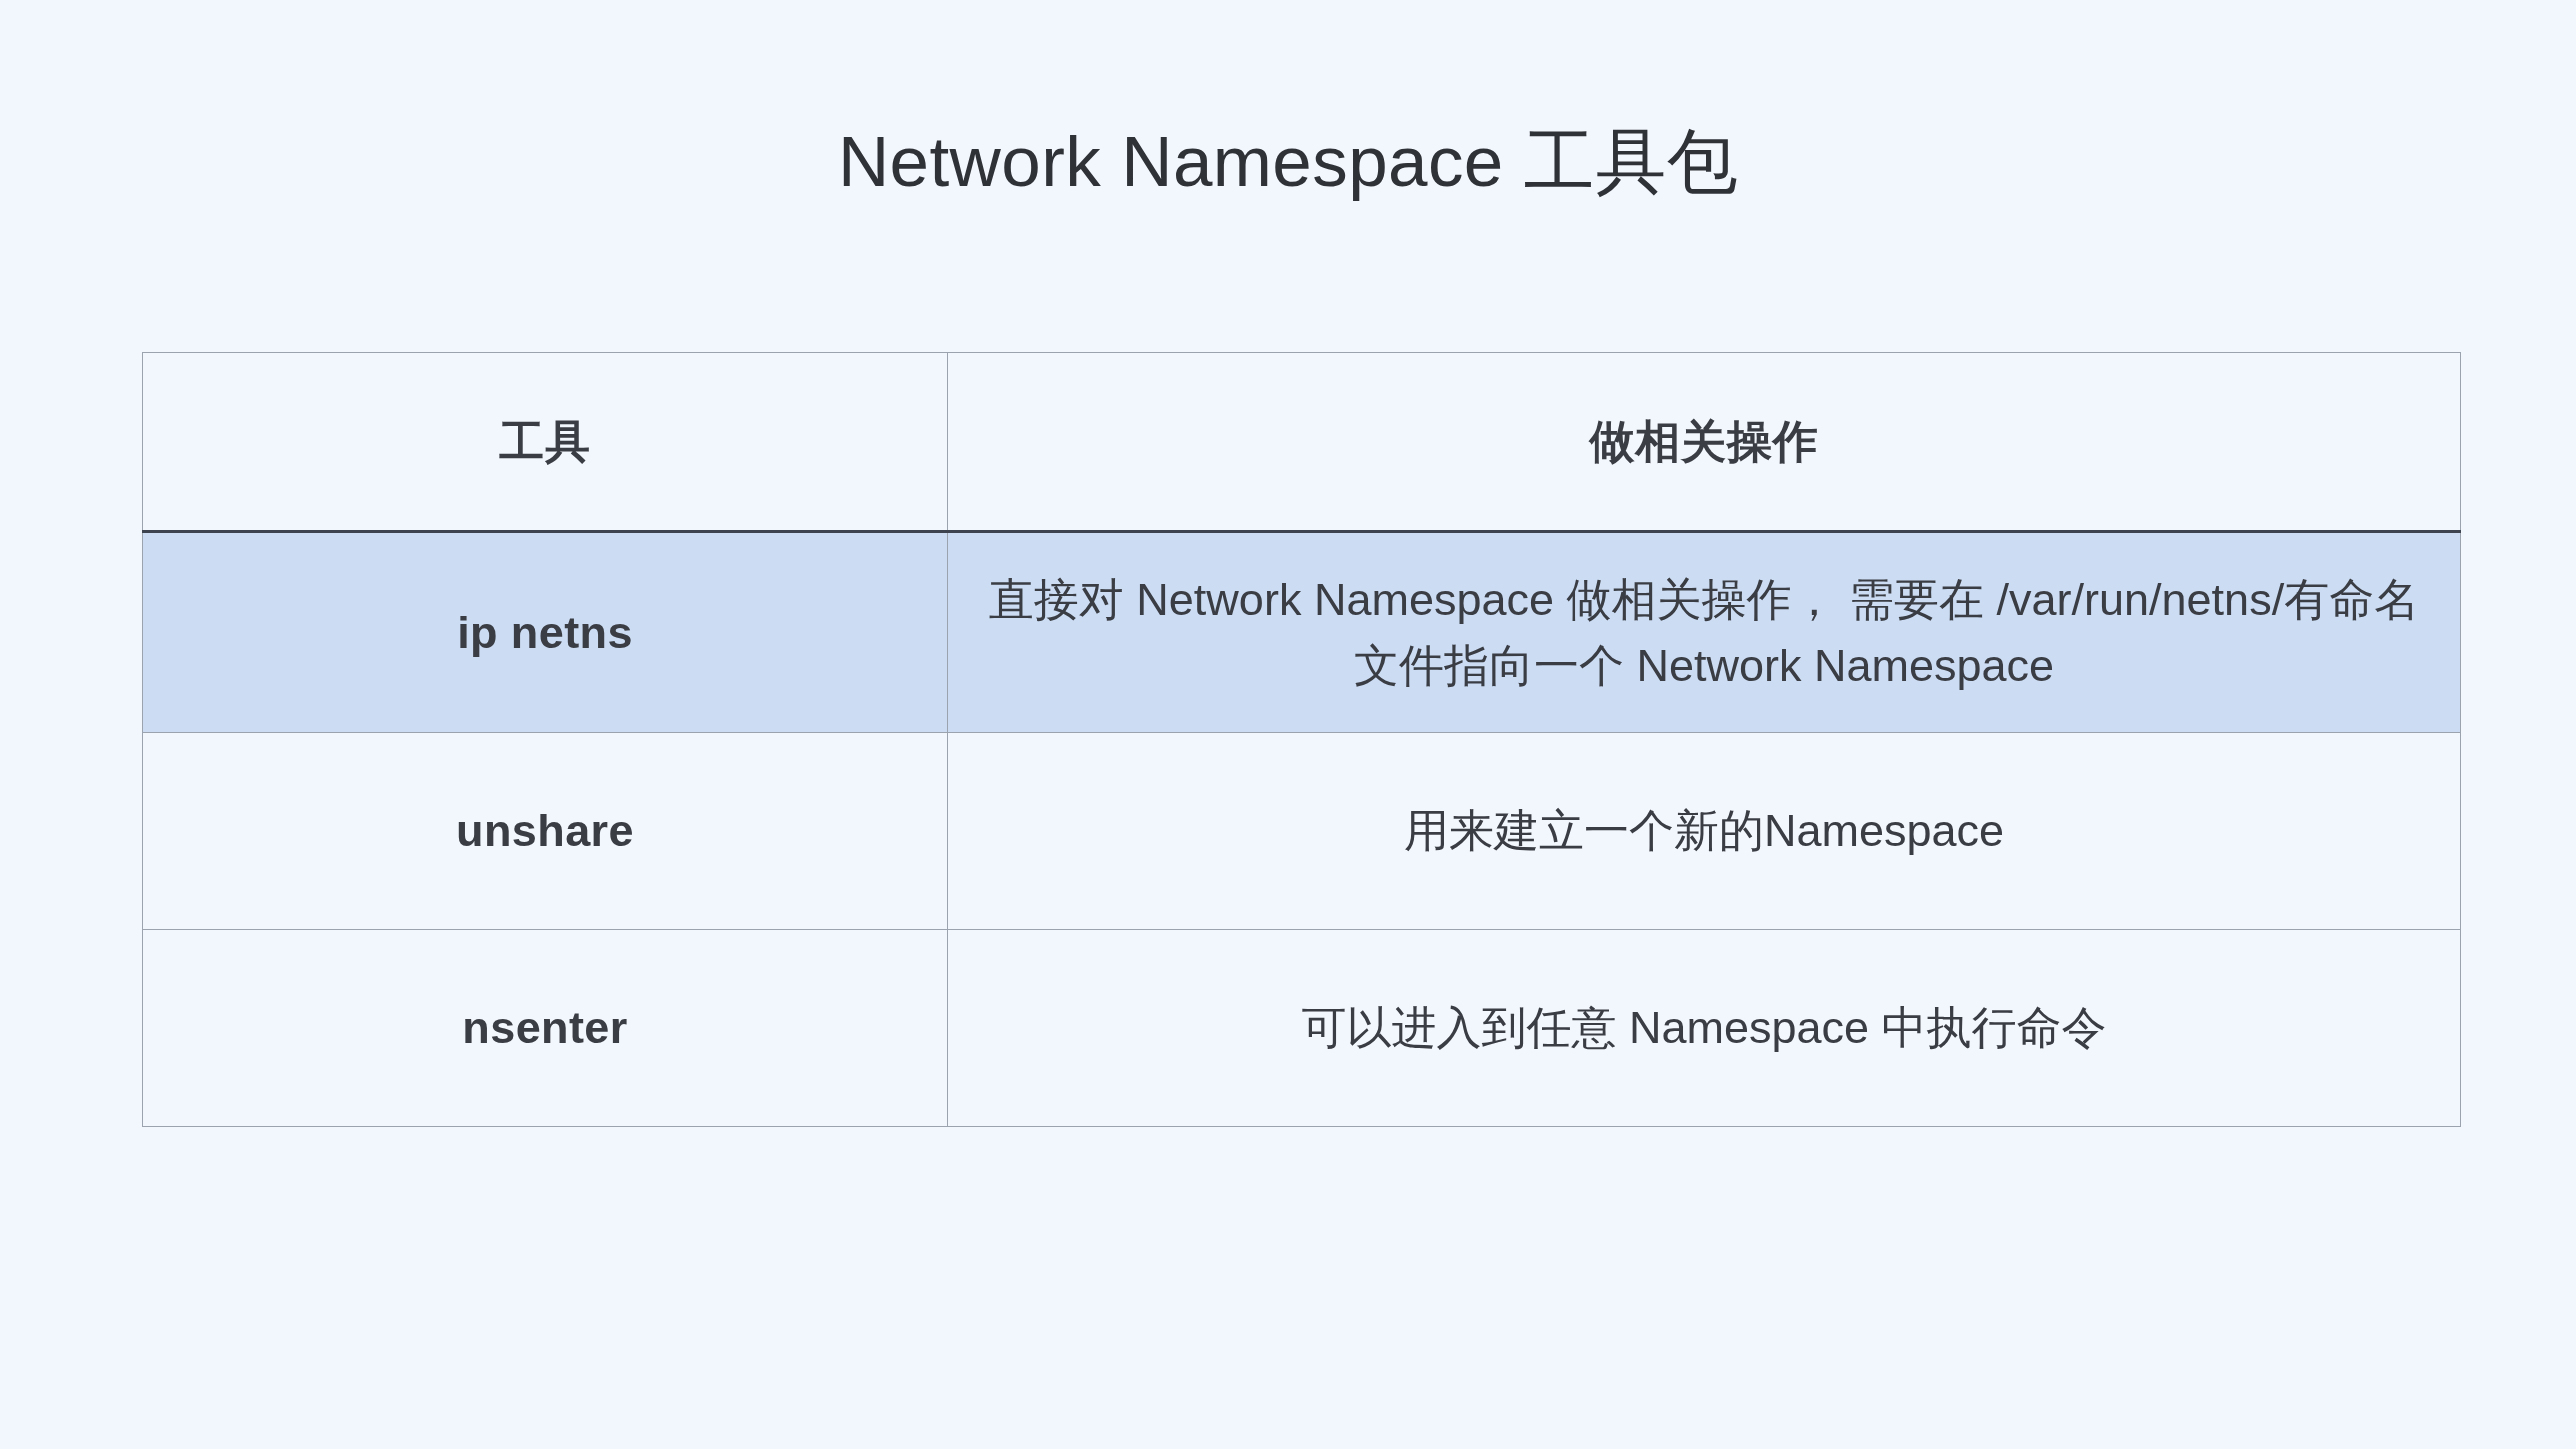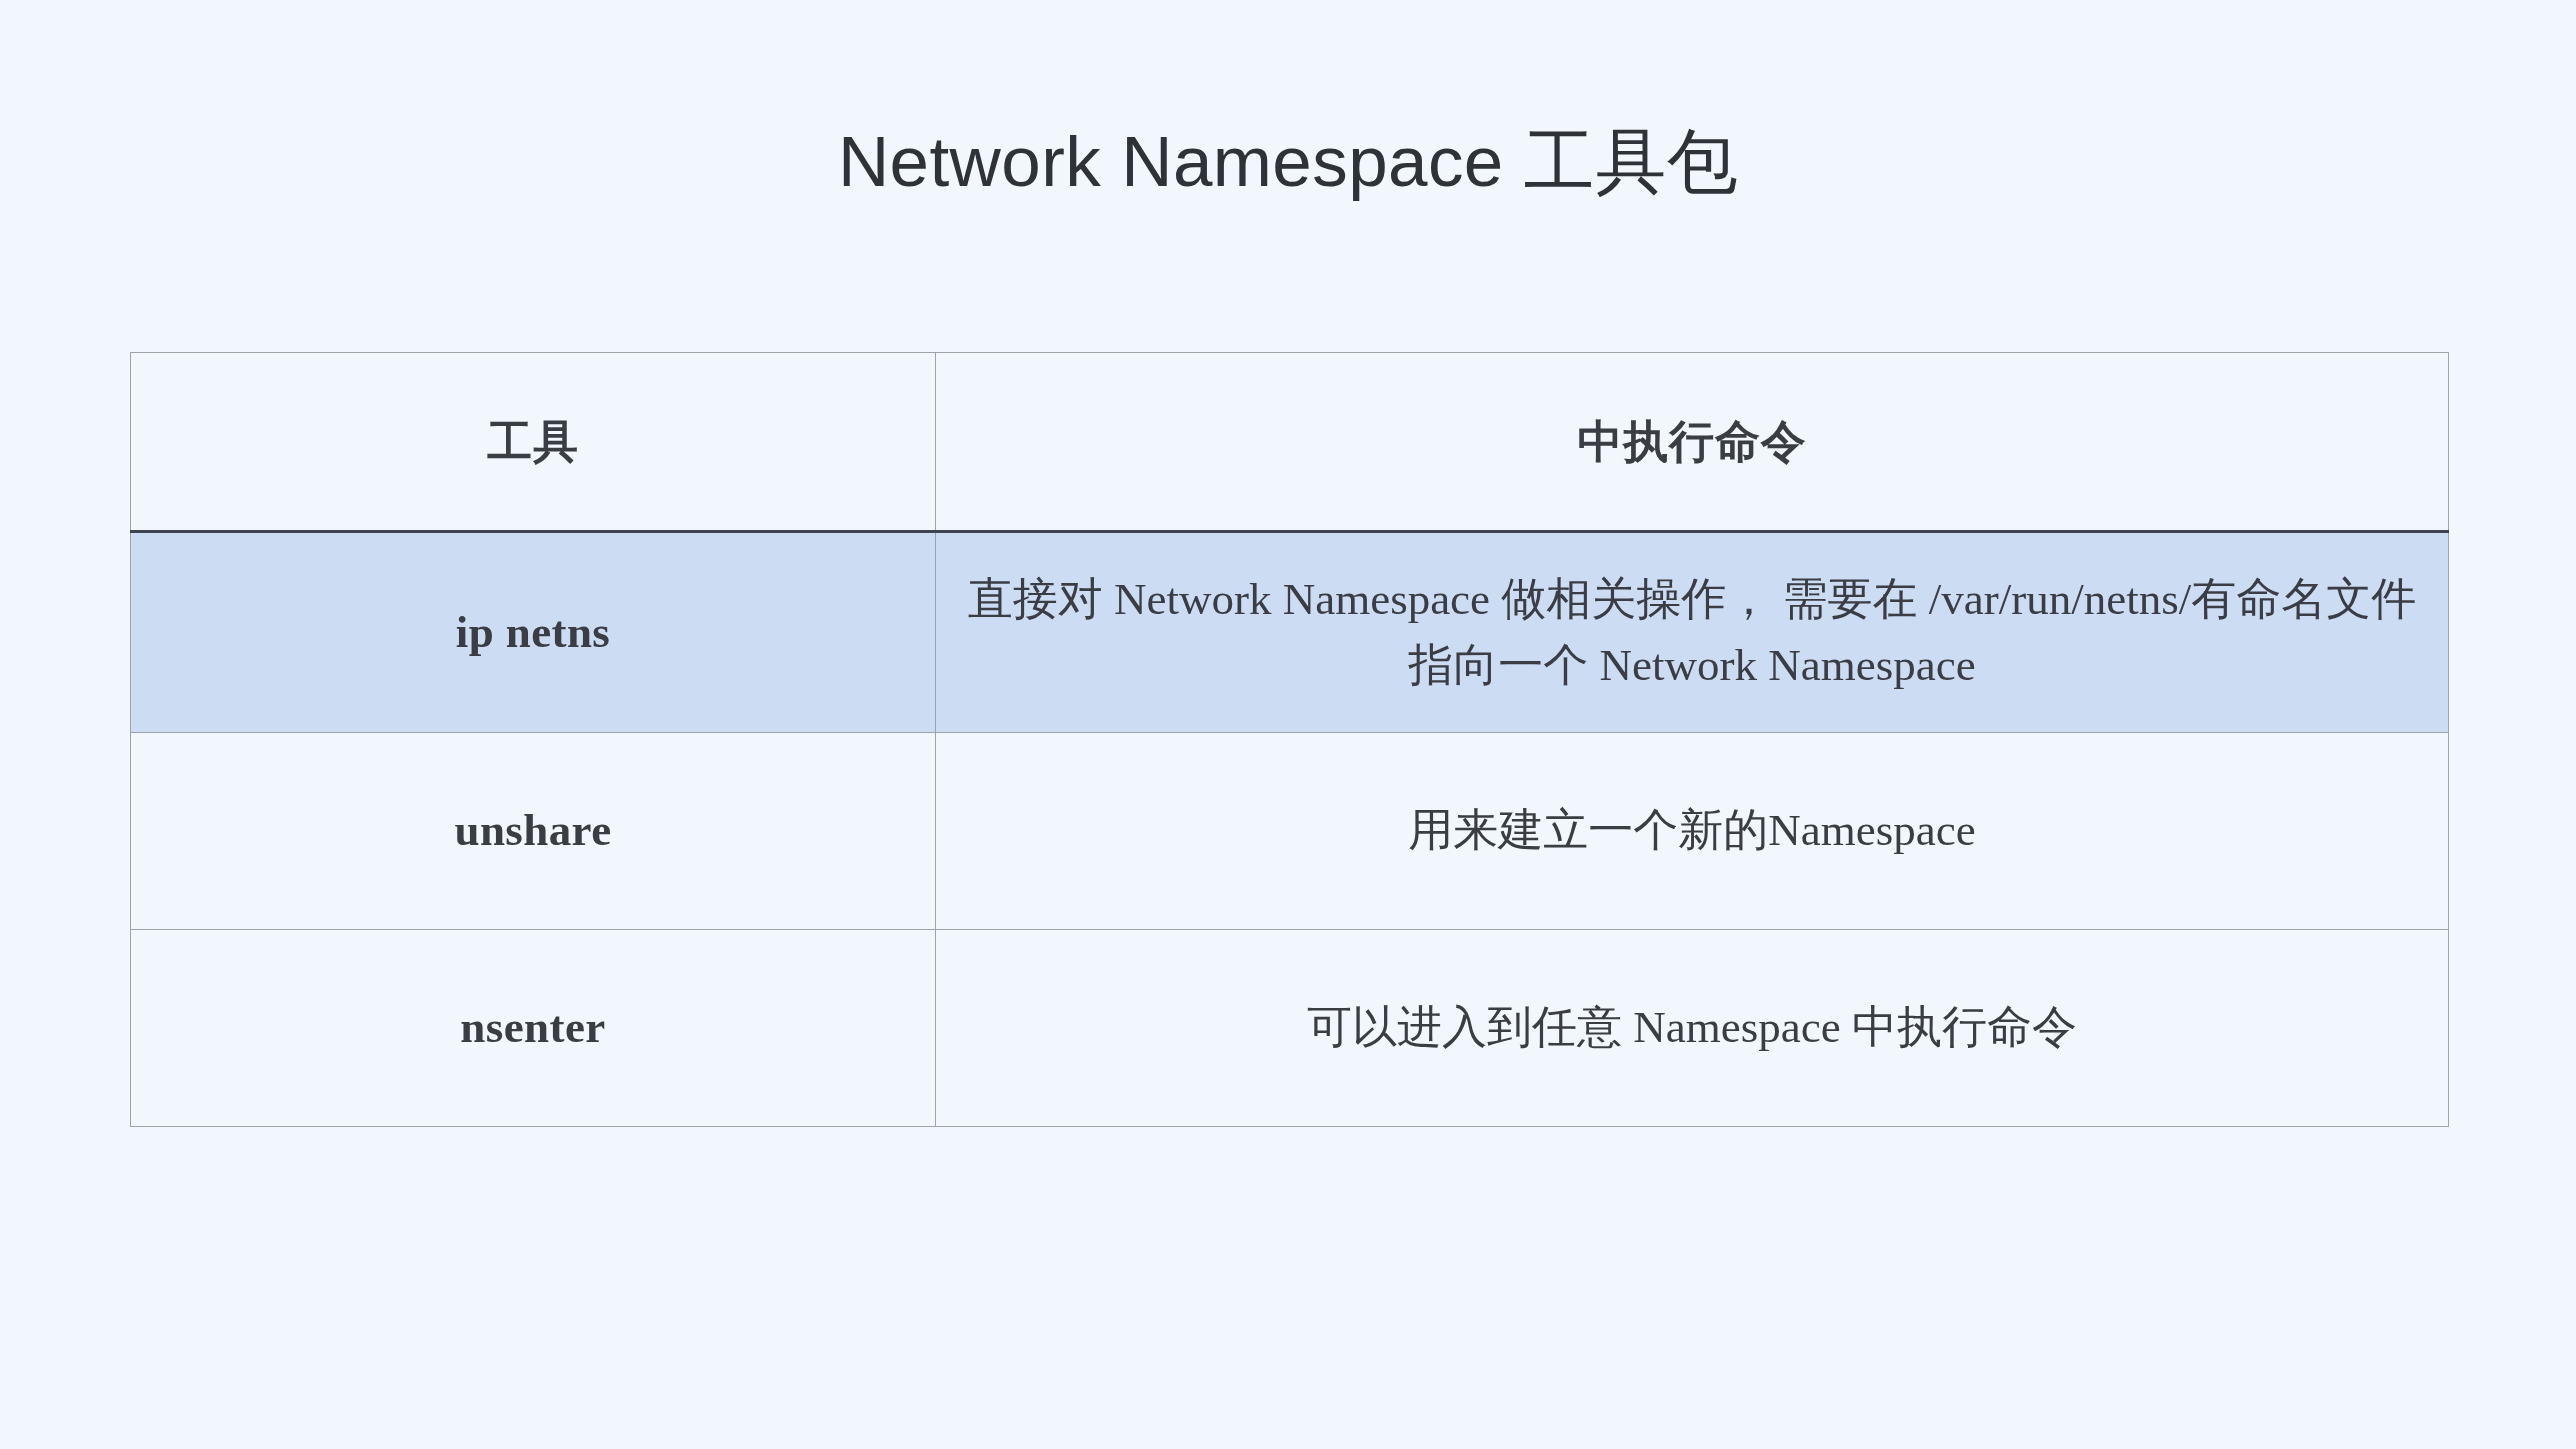--- a/index.html
+++ b/index.html
@@ -32,23 +32,22 @@
     font-weight: 400;
     letter-spacing: 0.4px;
     color: #2f3237;
     line-height: 1.2;
     white-space: nowrap;
   }
 
   .table-wrap {
     position: absolute;
     top: 352px;
-    left: 130px;
+    left: 142px;
     width: 2318px;
-    font-family: Liberation Serif, serif;
   }
 
   table.tools-table {
     width: 2318px;
     border-collapse: collapse;
     table-layout: fixed;
   }
 
   table.tools-table col.col-tool  { width: 805px; }
   table.tools-table col.col-cond  { width: 1513px; }
@@ -108,21 +107,21 @@
 
   <div class="table-wrap">
     <table class="tools-table">
       <colgroup>
         <col class="col-tool">
         <col class="col-cond">
       </colgroup>
       <thead>
         <tr>
           <th>工具</th>
-          <th>中执行命令</th>
+          <th>做相关操作</th>
         </tr>
       </thead>
       <tbody>
         <tr class="hl r-tall">
           <td class="tool-cell">ip netns</td>
           <td>
             <span class="cond-text">直接对 Network Namespace 做相关操作， 需要在 /var/run/netns/有命名文件指向一个 Network Namespace</span>
           </td>
         </tr>
         <tr class="plain r-norm">

